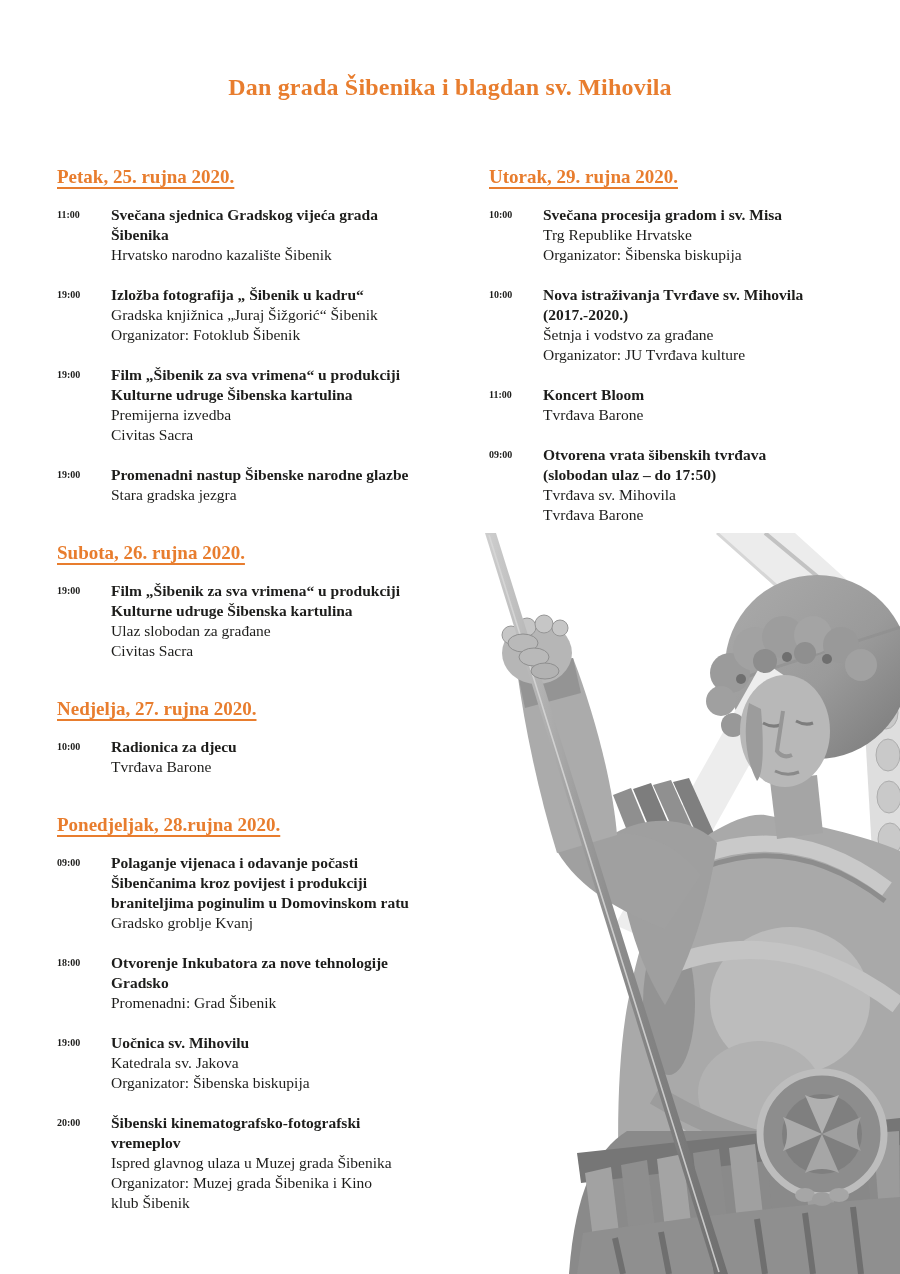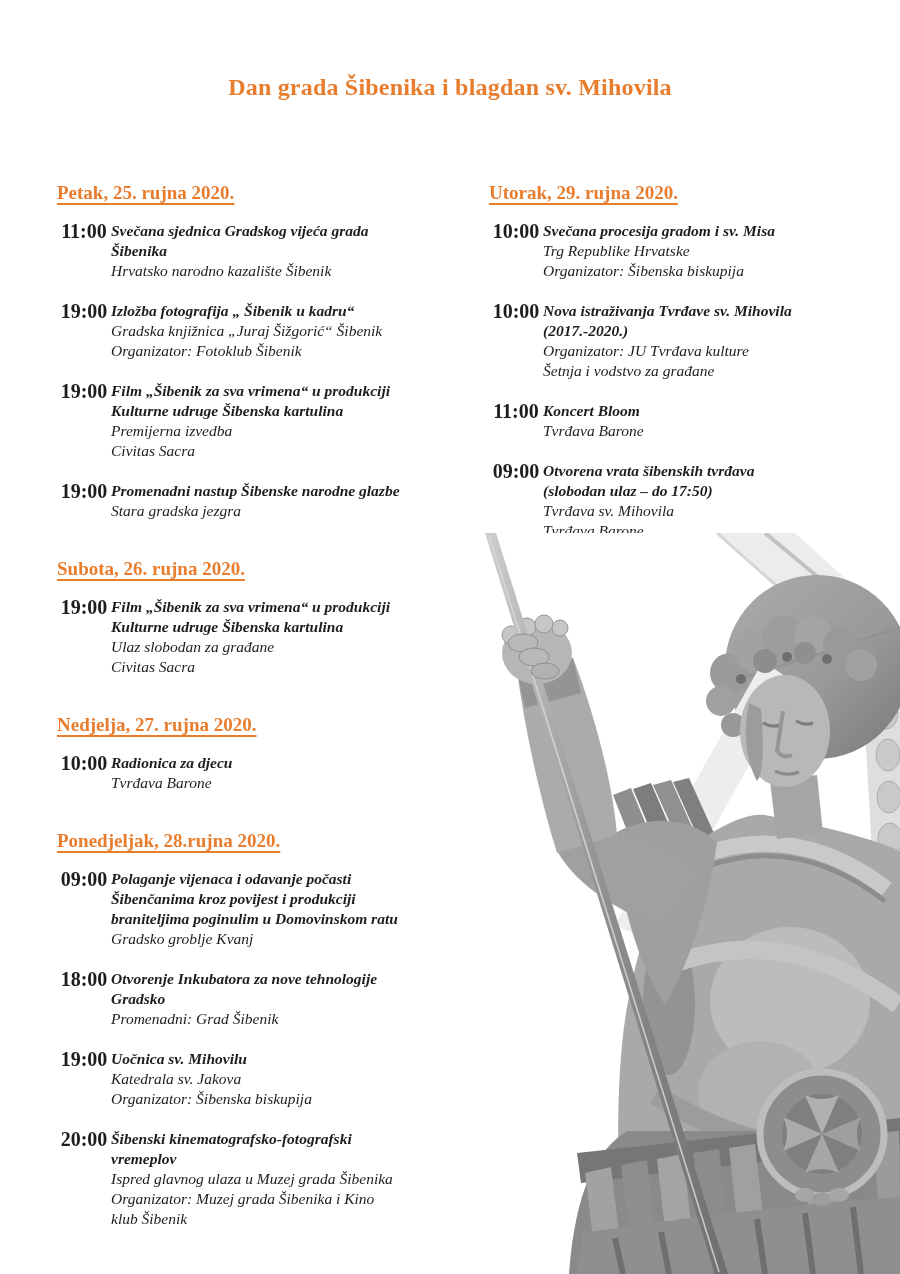--- a/index.html
+++ b/index.html
@@ -12,28 +12,28 @@
   .title {
     position:absolute; top:72px; left:0; width:900px; margin:0;
     text-align:center; font-size:24px; line-height:30px; font-weight:bold;
     color:var(--accent); letter-spacing:0.2px;
   }
   .col { position:absolute; top:165px; }
   .col-left  { left:57px;  width:410px; }
   .col-right { left:489px; width:405px; }
   .section + .section { margin-top:36px; }
   .heading {
-    margin:16px 0 16px 0; font-size:19px; line-height:24px; font-weight:bold;
+    margin:0 0 16px 0; font-size:19px; line-height:24px; font-weight:bold;
     color:var(--accent); text-decoration:underline; text-decoration-thickness:2px;
     text-underline-offset:4px; white-space:nowrap;
   }
   .event { display:flex; margin-bottom:20px; }
   .event:last-child { margin-bottom:0; }
-  .time { flex:0 0 54px; font-weight:bold; font-size:20px; line-height:20px;text-align:center; }
-  .body { flex:1;font-style:italic; }
+  .time { flex:0 0 54px; font-weight:bold; font-size:10px; line-height:20px; }
+  .body { flex:1; }
   .body div { font-size:15.5px; line-height:20px; white-space:nowrap; }
   .body .t { font-weight:bold; }
   .photo {
     position:absolute; left:465px; top:533px; width:435px; height:741px;
     background:#ffffff;
   }
   .photo svg { display:block; width:100%; height:100%; }
 </style>
 </head>
 <body>
@@ -148,22 +148,22 @@
             <div class="t">Svečana procesija gradom i sv. Misa</div>
             <div class="d">Trg Republike Hrvatske</div>
             <div class="d">Organizator: Šibenska biskupija</div>
           </div>
         </div>
         <div class="event">
           <div class="time">10:00</div>
           <div class="body">
             <div class="t">Nova istraživanja Tvrđave sv. Mihovila</div>
             <div class="t">(2017.-2020.)</div>
+            <div class="d">Šetnja i vodstvo za građane</div>
             <div class="d">Organizator: JU Tvrđava kulture</div>
-            <div class="d">Šetnja i vodstvo za građane</div>
           </div>
         </div>
         <div class="event">
           <div class="time">11:00</div>
           <div class="body">
             <div class="t">Koncert Bloom</div>
             <div class="d">Tvrđava Barone</div>
           </div>
         </div>
         <div class="event">

